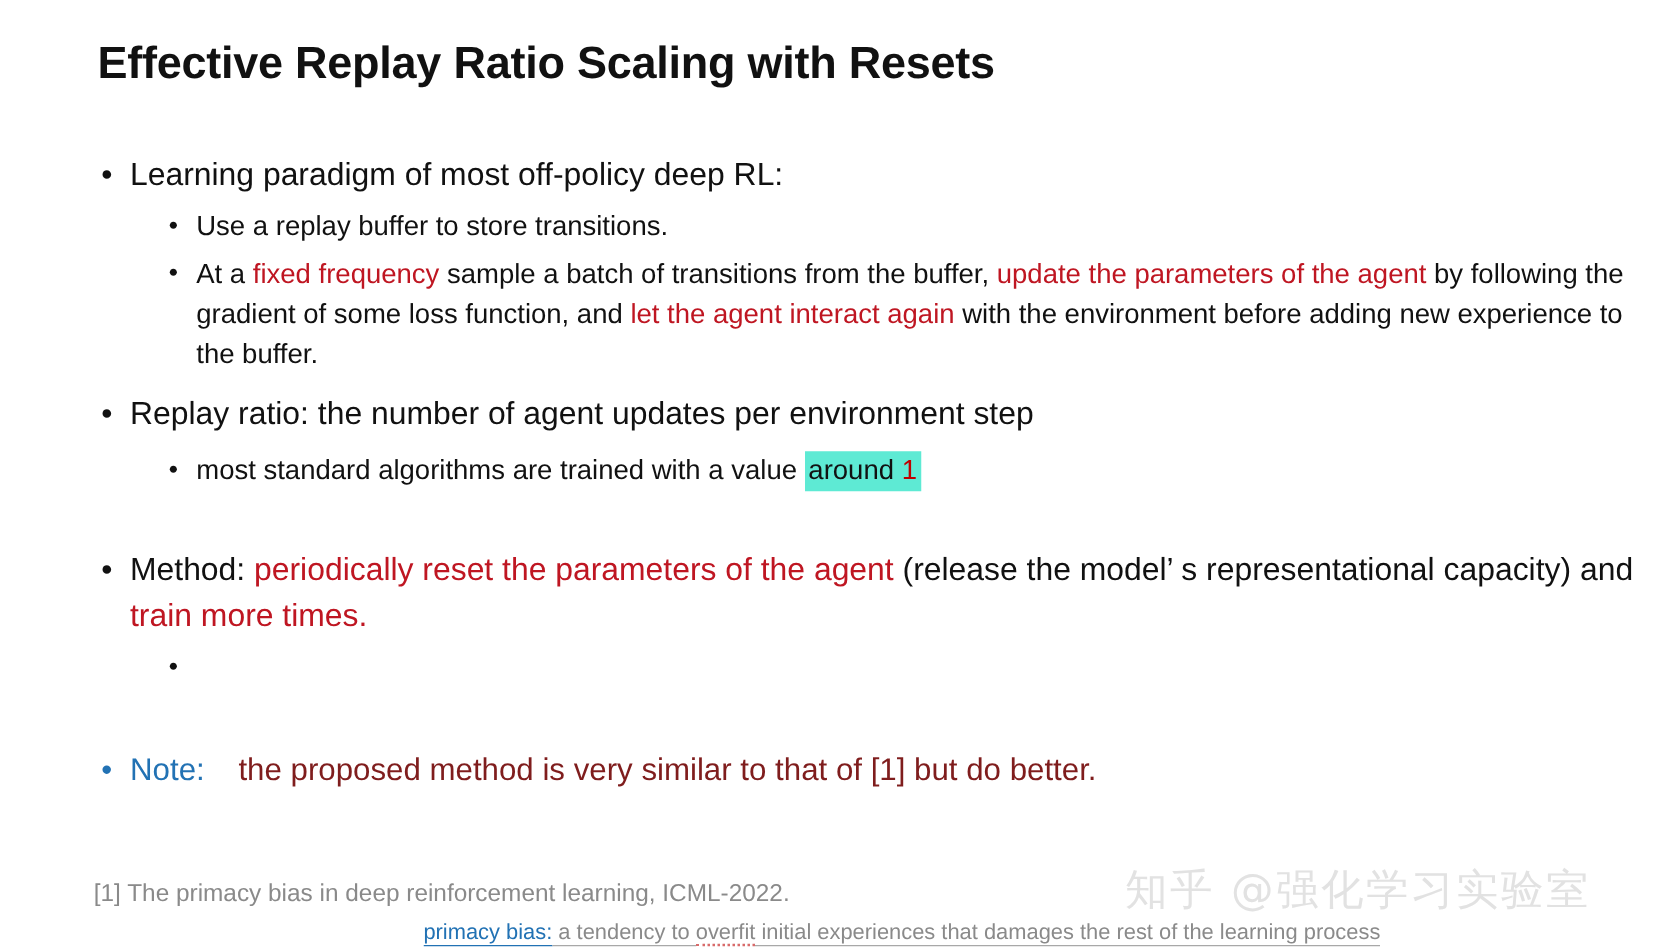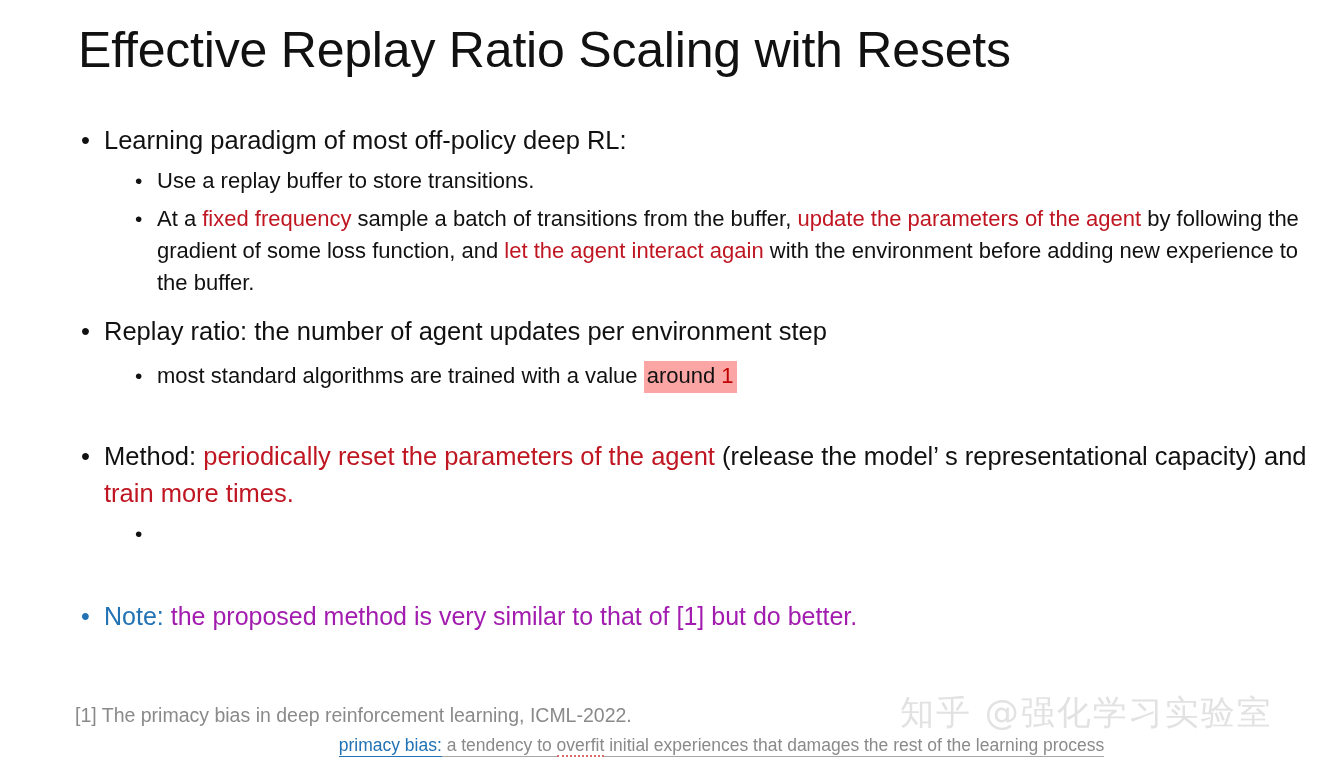--- a/index.html
+++ b/index.html
@@ -17,24 +17,24 @@
     height: 761px;
     background: #ffffff;
     overflow: hidden;
   }
 
   
   .slide-title {
     position: absolute;
     left: 78px;
     top: 21px;
-    font-size: 50px;
+    font-size: 36px;
     line-height: 58px;
     color: #111111;
-    font-weight: 400;
+    font-weight: 700;
     letter-spacing: -0.2px;
     white-space: nowrap;
   }
 
   
   .body-area {
     position: absolute;
     left: 78px;
     top: 122px;
     width: 1240px;
@@ -76,40 +76,40 @@
 
   
   .sp-6  { height: 6px; }
   .sp-10 { height: 10px; }
   .sp-14 { height: 14px; }
   .sp-46 { height: 46px; }
   .sp-34 { height: 34px; }
 
   
   .red    { color: #bf1622; }
-  .hl     { background: #fca5a5; padding: 2px 3px 5px 3px; }
+  .hl     { background: #5eead4; padding: 2px 3px 5px 3px; }
   .hl-red { color: #c00000; }
 
   
   .note-row {
     position: relative;
     padding-left: 26px;
     font-size: 25px;
     line-height: 36px;
   }
   .note-row > .dot {
     position: absolute;
     left: 3px;
     top: 0;
     color: #2272b4;
     font-size: 25px;
     line-height: 36px;
   }
   .note-key  { color: #2272b4; }
-  .note-rest { color: #a21caf; }
+  .note-rest { color: #7f1d1d; margin-left: 20px; }
 
   
   .footnotes {
     position: absolute;
     left: 75px;
     top: 702px;
     width: 1250px;
   }
   .fn-1 {
     font-size: 19.5px;

